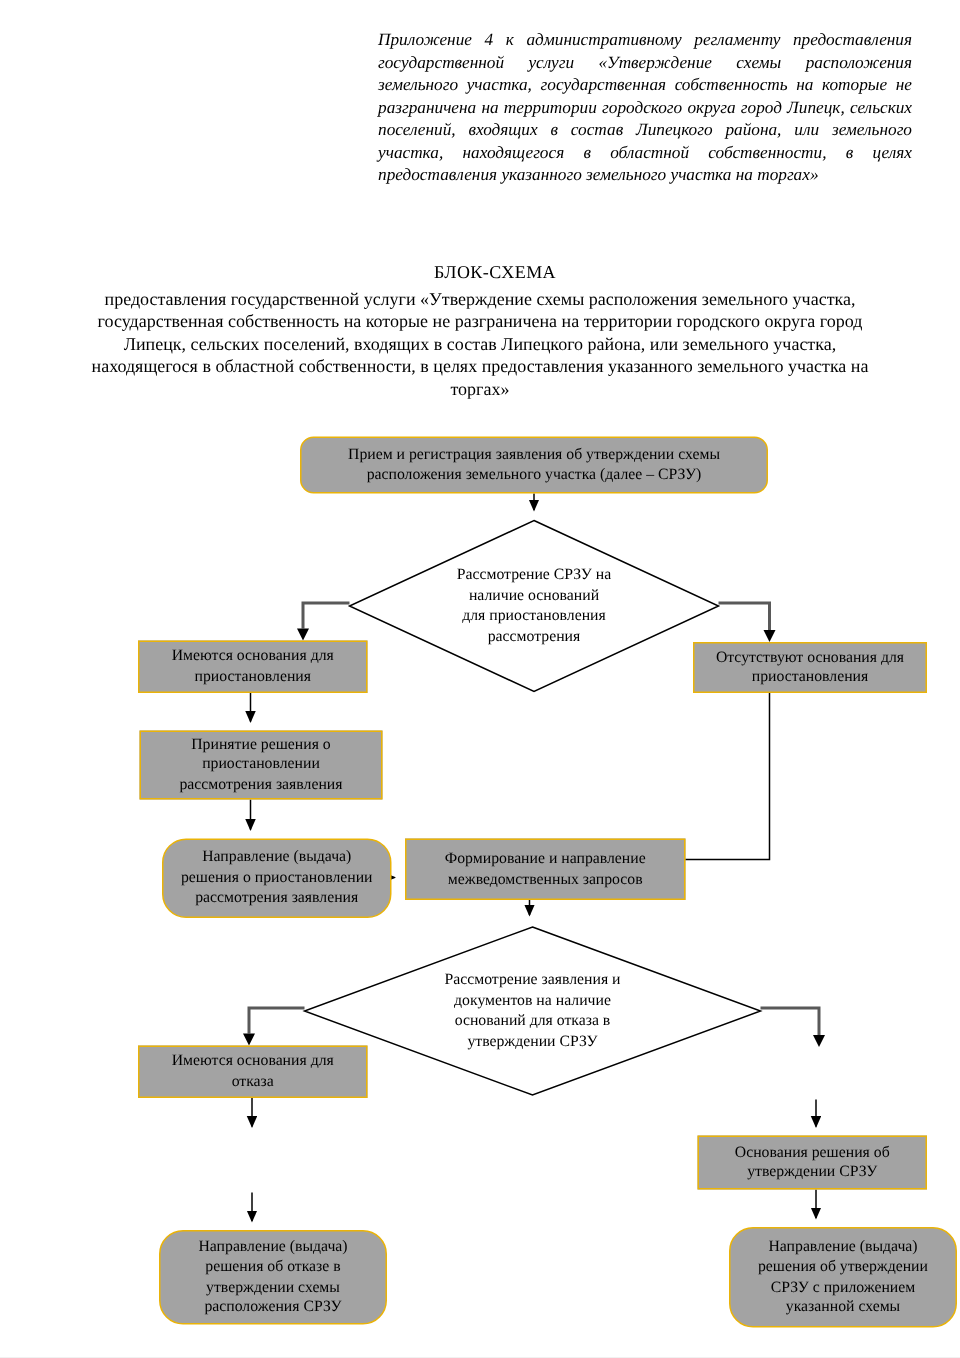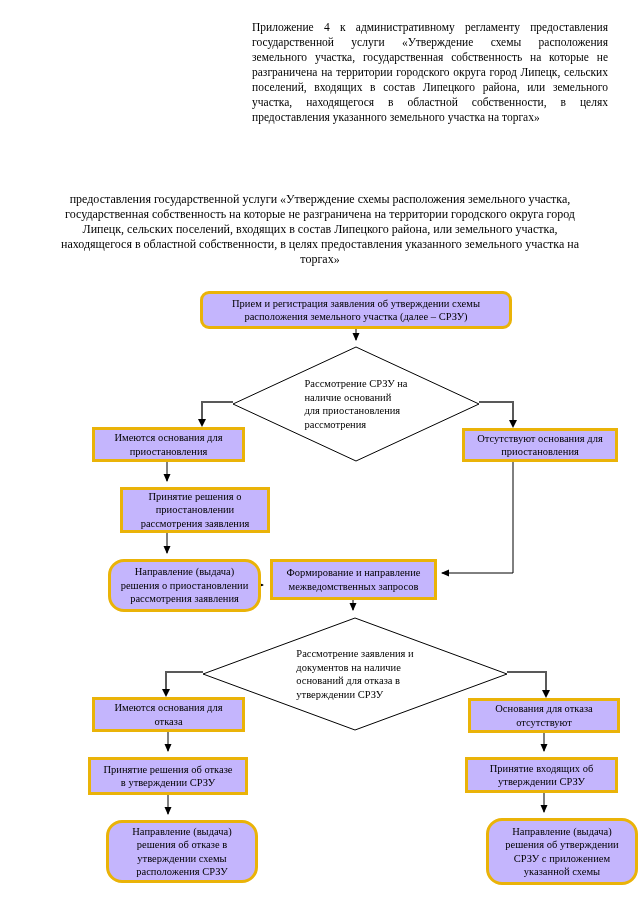--- a/index.html
+++ b/index.html
@@ -10,62 +10,64 @@
     background:#ffffff;
     font-family:"Liberation Serif","DejaVu Serif",serif;
     color:#000;
     overflow:hidden;
   }
   .annex{
     position:absolute;left:252px;top:20px;width:356px;
     margin:0;
     font-size:11.5px;line-height:15px;
     text-align:justify;
+    font-style:italic;
   }
   .title{
     position:absolute;left:40px;top:174px;width:580px;
     margin:0;
     font-size:12px;font-weight:normal;
     text-align:center;letter-spacing:.3px;
   }
   .subtitle{
     position:absolute;left:55px;top:192px;width:530px;
     margin:0;
     font-size:12px;line-height:15px;
     text-align:center;
   }
   .chart{position:absolute;left:0;top:0;width:640px;height:905px;}
   .chart svg{position:absolute;left:0;top:0;}
   .node{
     position:absolute;
     box-sizing:border-box;
-    border:3px solid #eab308;
-    background:#c4b5fd;
+    border:1px solid #eab308;
+    background:#a3a3a3;
     display:flex;align-items:center;justify-content:center;
     text-align:center;
     font-size:10.5px;line-height:13.5px;
     white-space:pre-line;
     padding:1px 3px;
   }
   .round-sm{border-radius:9px;}
   .round-lg{border-radius:16px;margin-left:16px;}
   .dlabel{
     position:absolute;
     display:flex;align-items:center;justify-content:center;
-    text-align:left;
+    text-align:center;
     font-size:10.5px;line-height:13.5px;
     white-space:pre-line;
   }
 </style>
 </head>
 <body>
 
 <div class="page">
 
   <p class="annex">Приложение 4 к административному регламенту предоставления государственной услуги «Утверждение схемы расположения земельного участка, государственная собственность на которые не разграничена на территории городского округа город Липецк, сельских поселений, входящих в состав Липецкого района, или земельного участка, находящегося в областной собственности, в целях предоставления указанного земельного участка на торгах»</p>
+  <h1 class="title">БЛОК-СХЕМА</h1>
   <p class="subtitle">предоставления государственной услуги «Утверждение схемы расположения земельного участка, государственная собственность на которые не разграничена на территории городского округа город Липецк, сельских поселений, входящих в состав Липецкого района, или земельного участка, находящегося в областной собственности, в целях предоставления указанного земельного участка на торгах»</p>
 
   <div class="chart">
 
     <svg width="640" height="905" viewBox="0 0 640 905">
       <defs>
         <marker id="arr" markerWidth="10" markerHeight="10" refX="7" refY="3.5" orient="auto" markerUnits="userSpaceOnUse">
           <path d="M0,0 L8,3.5 L0,7 z" fill="#000"></path>
         </marker>
       </defs>
@@ -109,46 +111,42 @@
 наличие оснований
 для приостановления
 рассмотрения</div>
 
     <div class="node" style="left:92px;top:427px;width:153px;height:35px;">Имеются основания для
 приостановления</div>
 
     <div class="node" style="left:462px;top:428px;width:156px;height:34px;">Отсутствуют основания для
 приостановления</div>
 
-    <div class="node" style="left:93px;top:487px;width:150px;height:46px;margin-left:27px;">Принятие решения о
+    <div class="node" style="left:93px;top:487px;width:162px;height:46px;">Принятие решения о
 приостановлении
 рассмотрения заявления</div>
 
     <div class="node round-lg" style="left:92px;top:559px;width:153px;height:53px;">Направление (выдача)
 решения о приостановлении
 рассмотрения заявления</div>
 
-    <div class="node" style="left:270px;top:559px;width:167px;height:41px;">Формирование и направление
+    <div class="node" style="left:270px;top:559px;width:187px;height:41px;">Формирование и направление
 межведомственных запросов</div>
 
     <div class="dlabel" style="left:270px;top:634px;width:170px;height:80px;">Рассмотрение заявления и
 документов на наличие
 оснований для отказа в
 утверждении СРЗУ</div>
 
     <div class="node" style="left:92px;top:697px;width:153px;height:35px;">Имеются основания для
 отказа</div>
 
-    <div class="node" style="left:468px;top:698px;width:152px;height:35px;">Основания для отказа
-отсутствуют</div>
 
-    <div class="node" style="left:88px;top:757px;width:160px;height:38px;">Принятие решения об отказе
-в утверждении СРЗУ</div>
 
-    <div class="node" style="left:465px;top:757px;width:153px;height:36px;">Принятие входящих об
+    <div class="node" style="left:465px;top:757px;width:153px;height:36px;">Основания решения об
 утверждении СРЗУ</div>
 
     <div class="node round-lg" style="left:90px;top:820px;width:152px;height:63px;">Направление (выдача)
 решения об отказе в
 утверждении схемы
 расположения СРЗУ</div>
 
     <div class="node round-lg" style="left:470px;top:818px;width:152px;height:67px;">Направление (выдача)
 решения об утверждении
 СРЗУ с приложением

